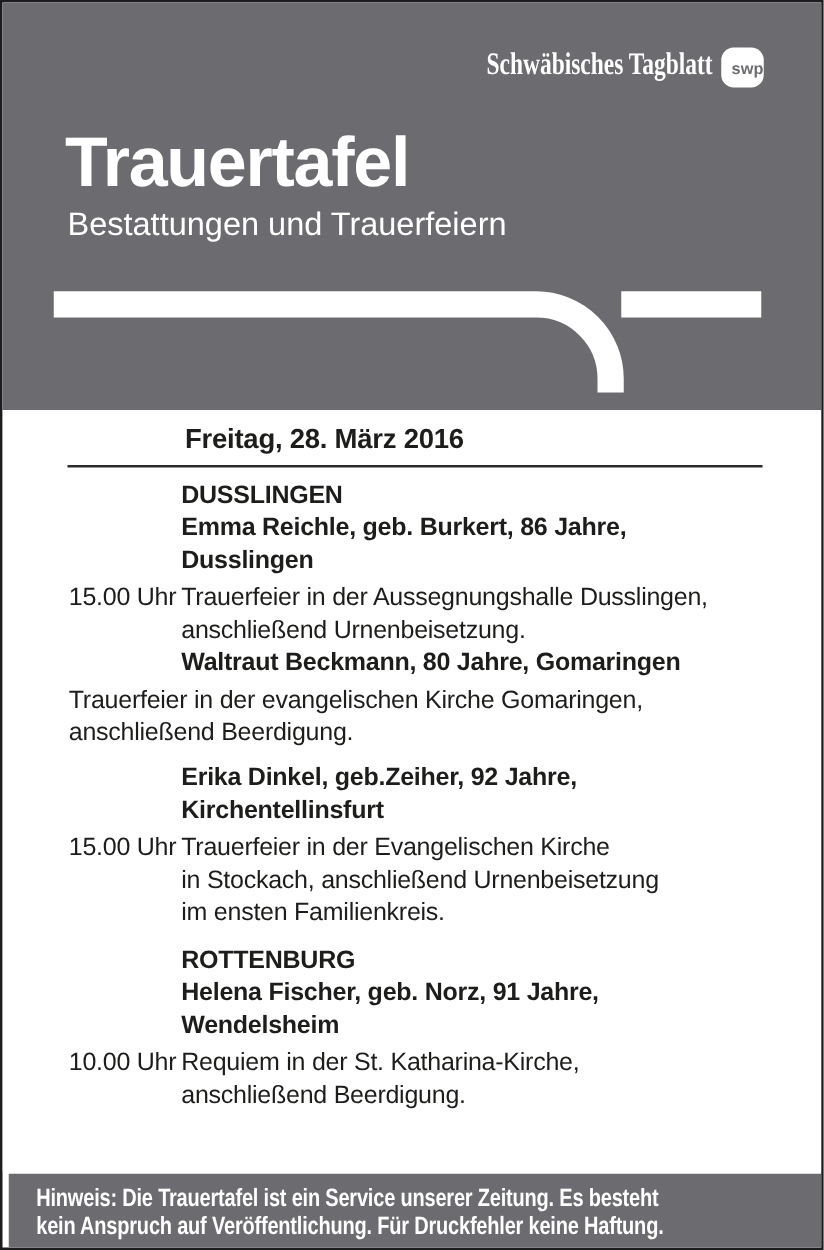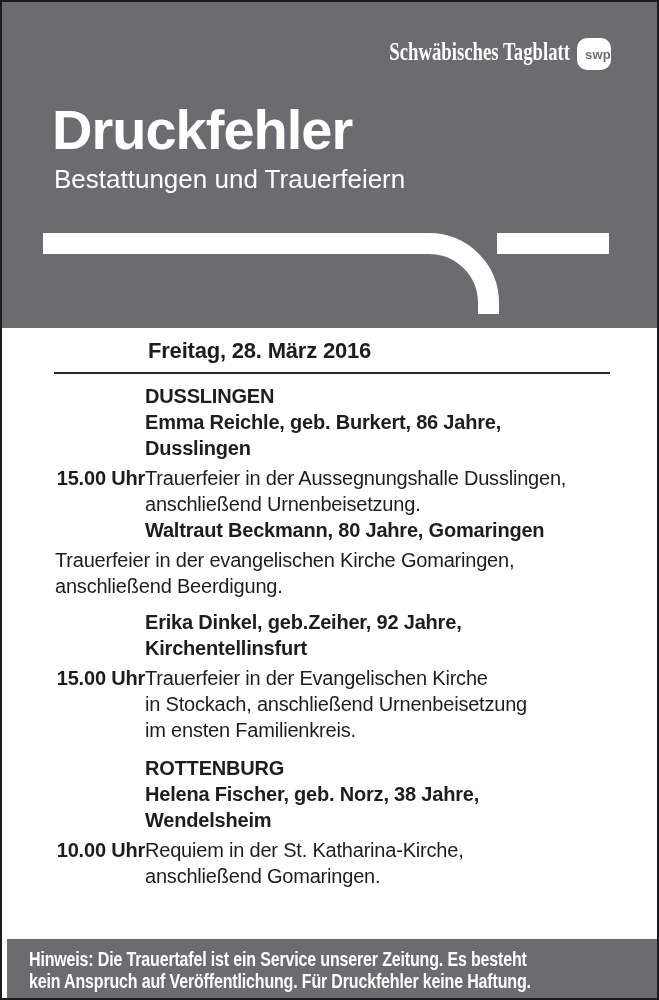--- a/index.html
+++ b/index.html
@@ -73,21 +73,21 @@
     margin-left:90px;margin-top:9px;
     font-size:20px;font-weight:bold;line-height:26px;
   }
   section + section .city{margin-top:12px;}
   .entry + .entry{margin-top:10px;}
   .name{
     margin-left:90px;
     font-weight:bold;white-space:pre-line;
   }
   .row{display:flex;margin-top:4px;}
-  .time{width:90px;flex:0 0 90px;font-weight:700;text-align:right;}
+  .time{width:90px;flex:0 0 90px;font-weight:400;}
   .desc{white-space:pre-line;flex:1;}
 
   
   .notice{
     position:absolute;left:5px;right:0;bottom:0;height:59px;
     background:var(--brand_gray,#6c6b6f);
     color:#fff;
     padding:9px 0 0 22px;
   }
   .notice-line{
@@ -100,21 +100,21 @@
 </head>
 <body>
 
 <div class="page">
 
   <header class="header">
     <div class="brand">Schwäbisches Tagblatt</div>
     <div class="swp-logo">
       <span>swp</span>
     </div>
-    <h1 class="title">Druckfehler</h1>
+    <h1 class="title">Trauertafel</h1>
     <div class="subtitle">Bestattungen und Trauerfeiern</div>
     <svg class="road" width="659" height="326" viewBox="0 0 659 326" aria-hidden="true">
       <path d="M41 241.5 H427 A59.5 59.5 0 0 1 486.5 301 L486.5 312" fill="none" stroke="#ffffff" stroke-width="21" stroke-linecap="butt"></path>
       <rect x="495" y="231" width="112" height="21" fill="#ffffff"></rect>
     </svg>
   </header>
 
   <main class="body">
     <div class="date">Freitag, 28. März 2016</div>
     <div class="rule"></div>
@@ -148,26 +148,26 @@
           <div class="desc">Trauerfeier in der Evangelischen Kirche
 in Stockach, anschließend Urnenbeisetzung
 im ensten Familienkreis.</div>
         </div>
       </article>
     </section>
 
     <section>
       <h2 class="city">ROTTENBURG</h2>
       <article class="entry">
-        <div class="name">Helena Fischer, geb. Norz, 38 Jahre,
+        <div class="name">Helena Fischer, geb. Norz, 91 Jahre,
 Wendelsheim</div>
         <div class="row">
           <div class="time">10.00 Uhr</div>
           <div class="desc">Requiem in der St. Katharina-Kirche,
-anschließend Gomaringen.</div>
+anschließend Beerdigung.</div>
         </div>
       </article>
     </section>
   </main>
 
   <footer class="notice">
     <div class="notice-line">
       <span class="notice-label">Hinweis:</span><span> Die Trauertafel ist ein Service unserer Zeitung. Es besteht</span>
     </div>
     <div class="notice-line">kein Anspruch auf Veröffentlichung. Für Druckfehler keine Haftung.</div>

